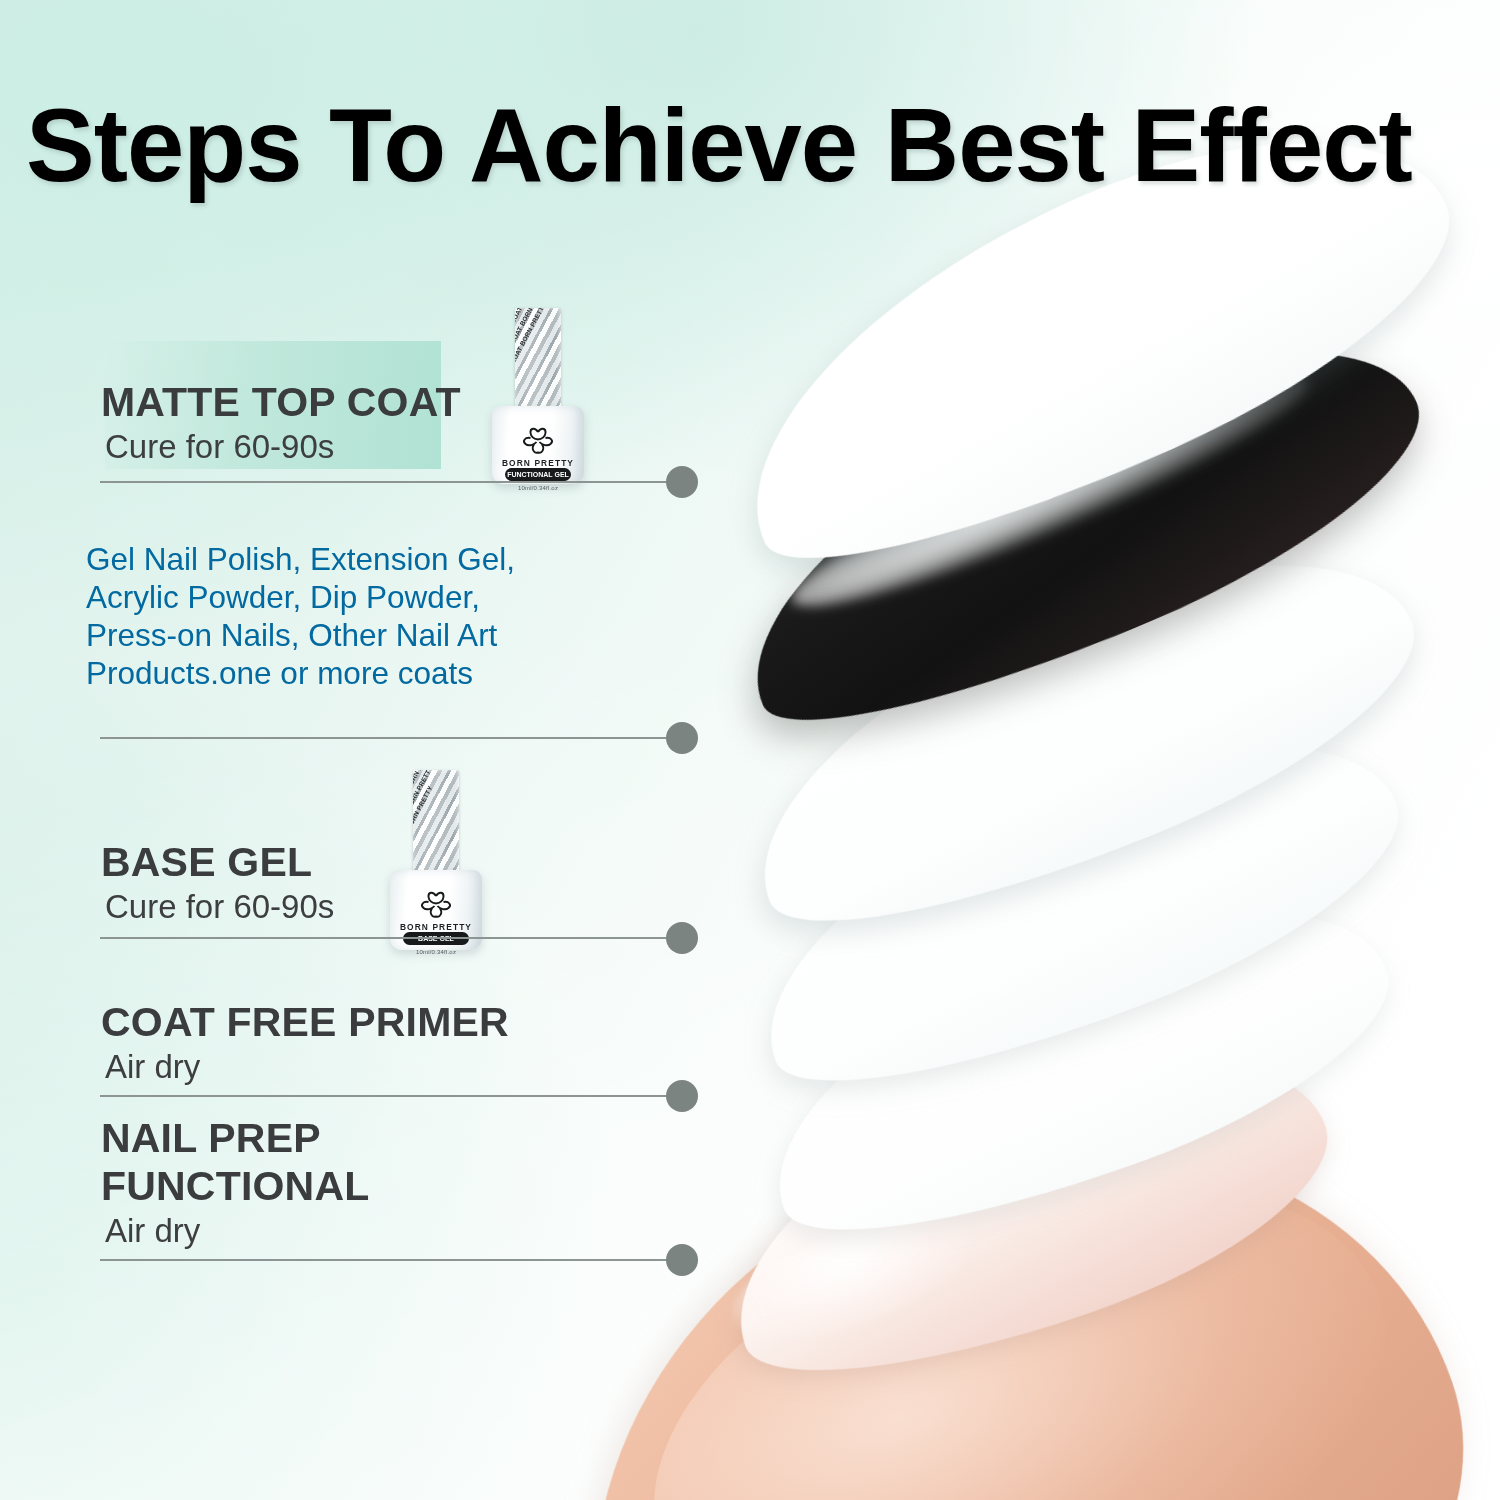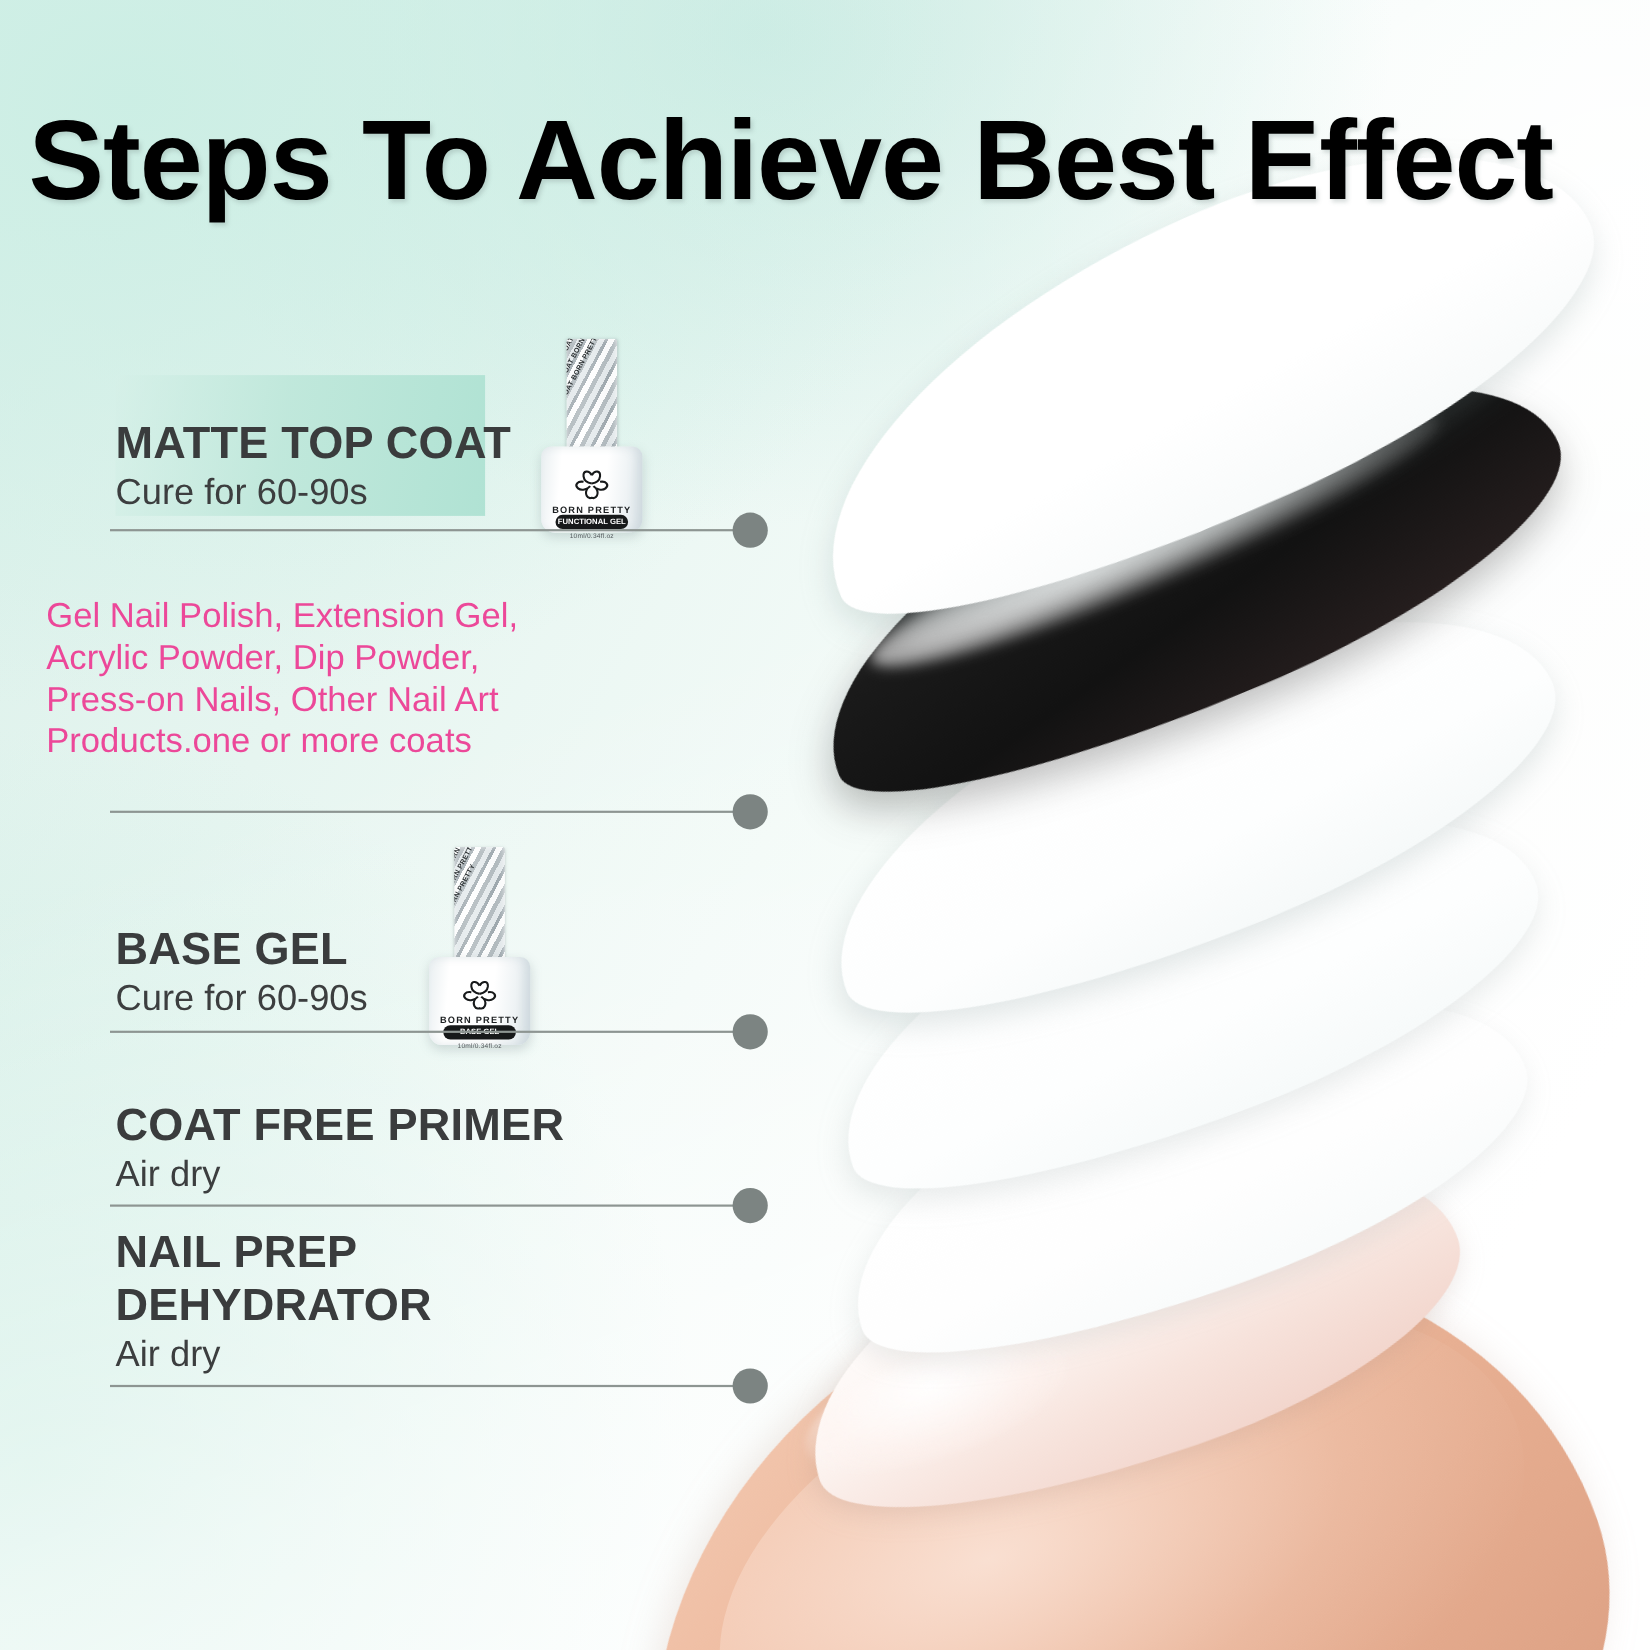--- a/index.html
+++ b/index.html
@@ -144,36 +144,37 @@
     width:336px; height:128px;
     background:linear-gradient(100deg, rgba(214,240,232,0.55) 0%, rgba(190,231,218,0.92) 45%, rgba(175,226,211,0.98) 100%);
   }
 
   
   .step { position:absolute; left:0; width:720px; }
   .step-title {
     font-size:41px; line-height:48px;
     font-weight:700; letter-spacing:0.2px;
     color:#3a3c3d;
-    padding-left:105px;
+    padding-left:76px;
     white-space:pre-line;
+    margin-left:25px;
   }
   .step-sub {
     font-size:33px; line-height:42px;
     font-weight:400;
     color:#3c3e3f;
     padding-left:105px;
     white-space:pre-line;
   }
   .step-sub b { font-weight:400; }
   .step-desc {
     font-size:31.5px; line-height:38px;
     font-weight:400;
-    color:#ec4899;
-    padding-left:42px;
+    color:#0369a1;
+    padding-left:86px;
     white-space:pre-line;
   }
 
   
   .connector { position:absolute; height:20px; }
   .connector .line {
     position:absolute; left:100px; top:9px;
     width:575px; height:2px;
     background:#8d9592;
   }
@@ -378,20 +379,20 @@
   <div class="step-sub">Air dry</div>
 </div>
 
 <div class="connector" style="top:1086px;">
   <div class="line"></div>
   <div class="dot"></div>
 </div>
 
 <div class="step" style="top:1114px;">
   <div class="step-title">NAIL PREP
-DEHYDRATOR</div>
+FUNCTIONAL</div>
   <div class="step-sub">Air dry</div>
 </div>
 
 <div class="connector" style="top:1250px;">
   <div class="line"></div>
   <div class="dot"></div>
 </div>
 
 </body></html>

